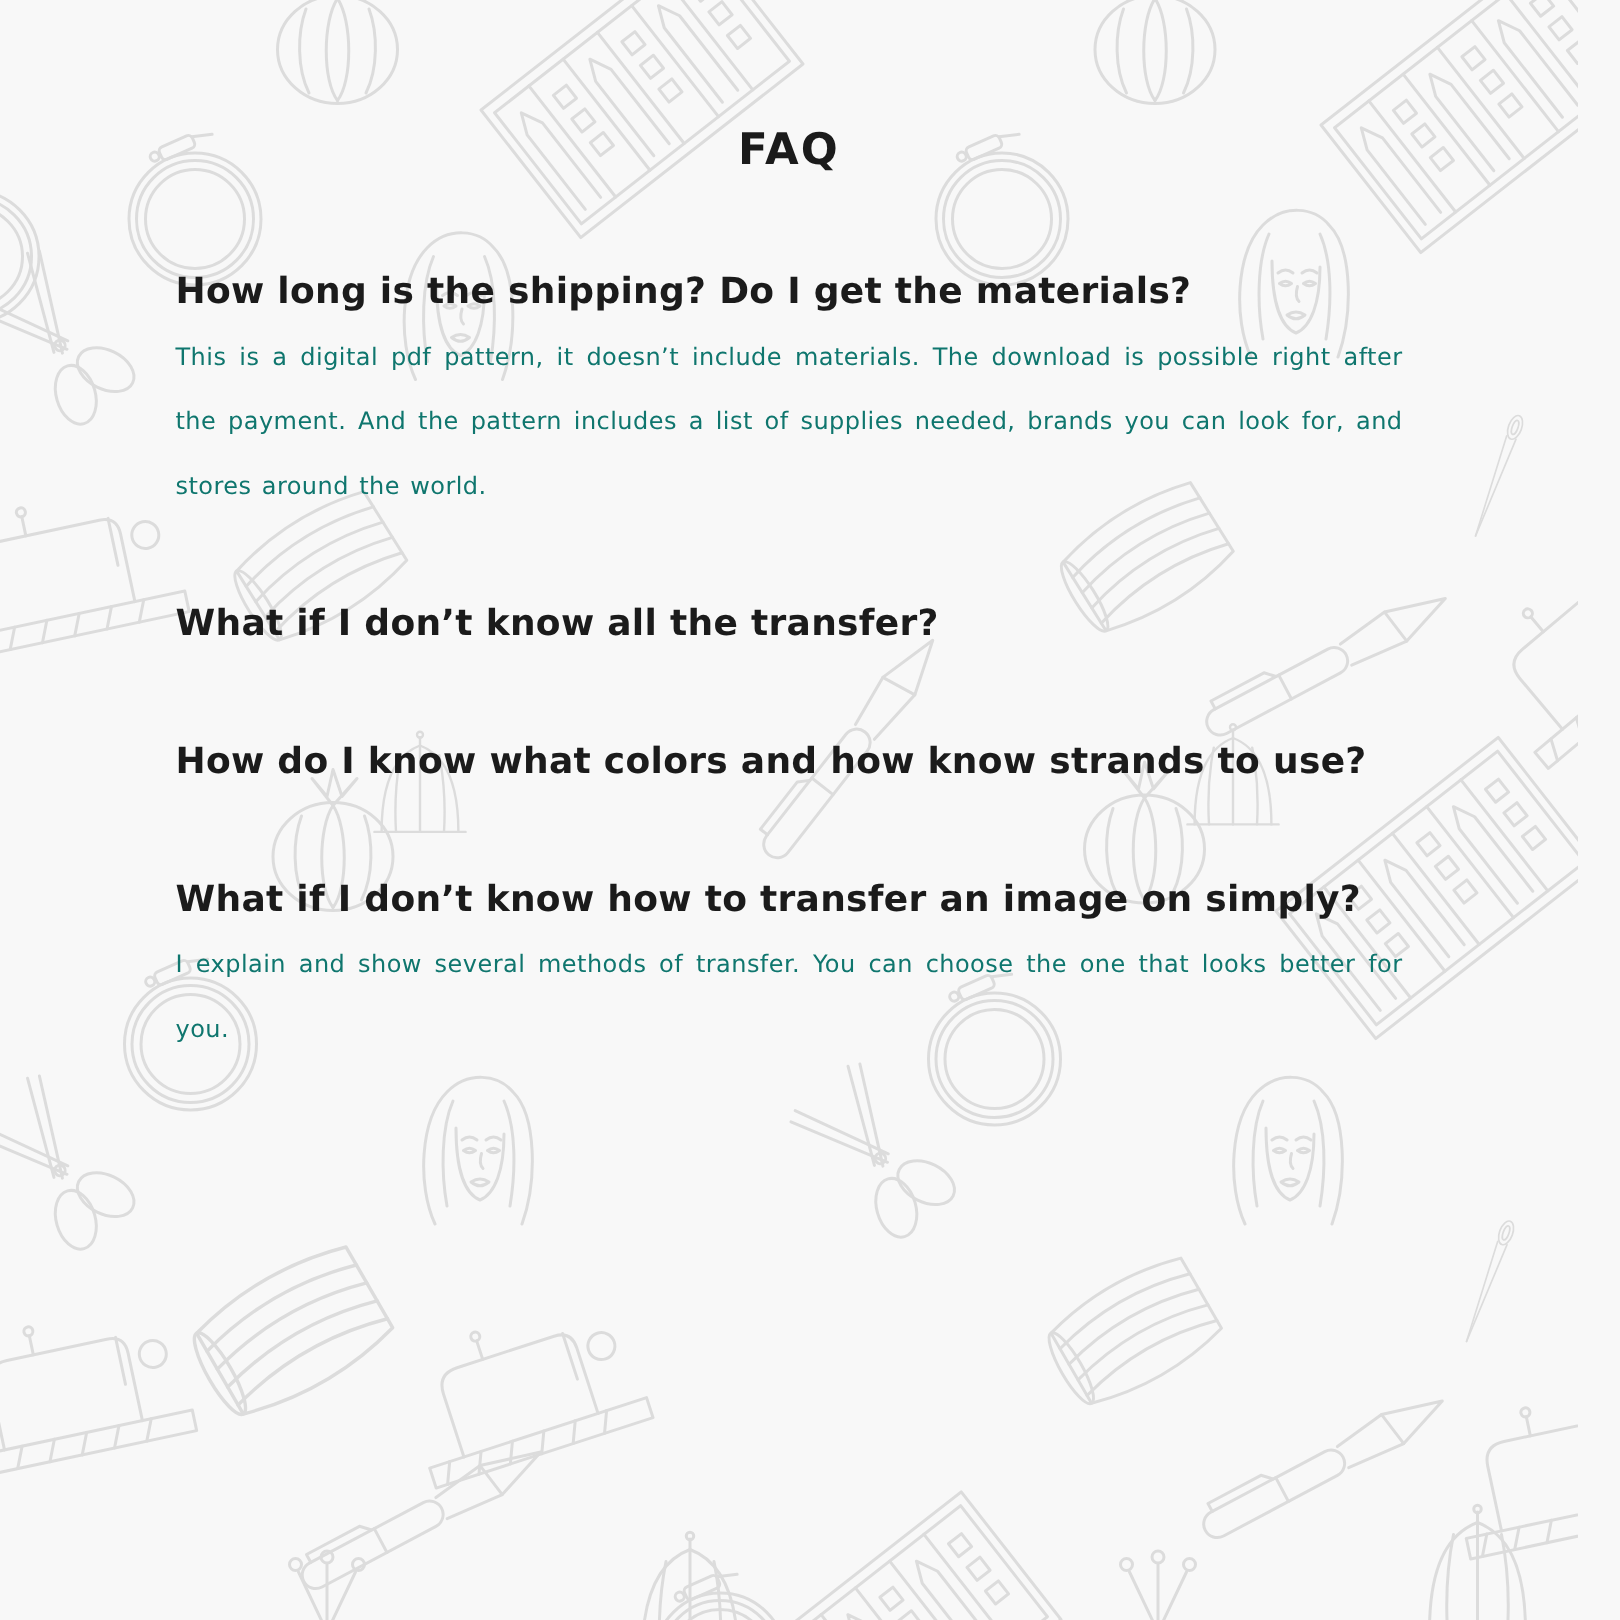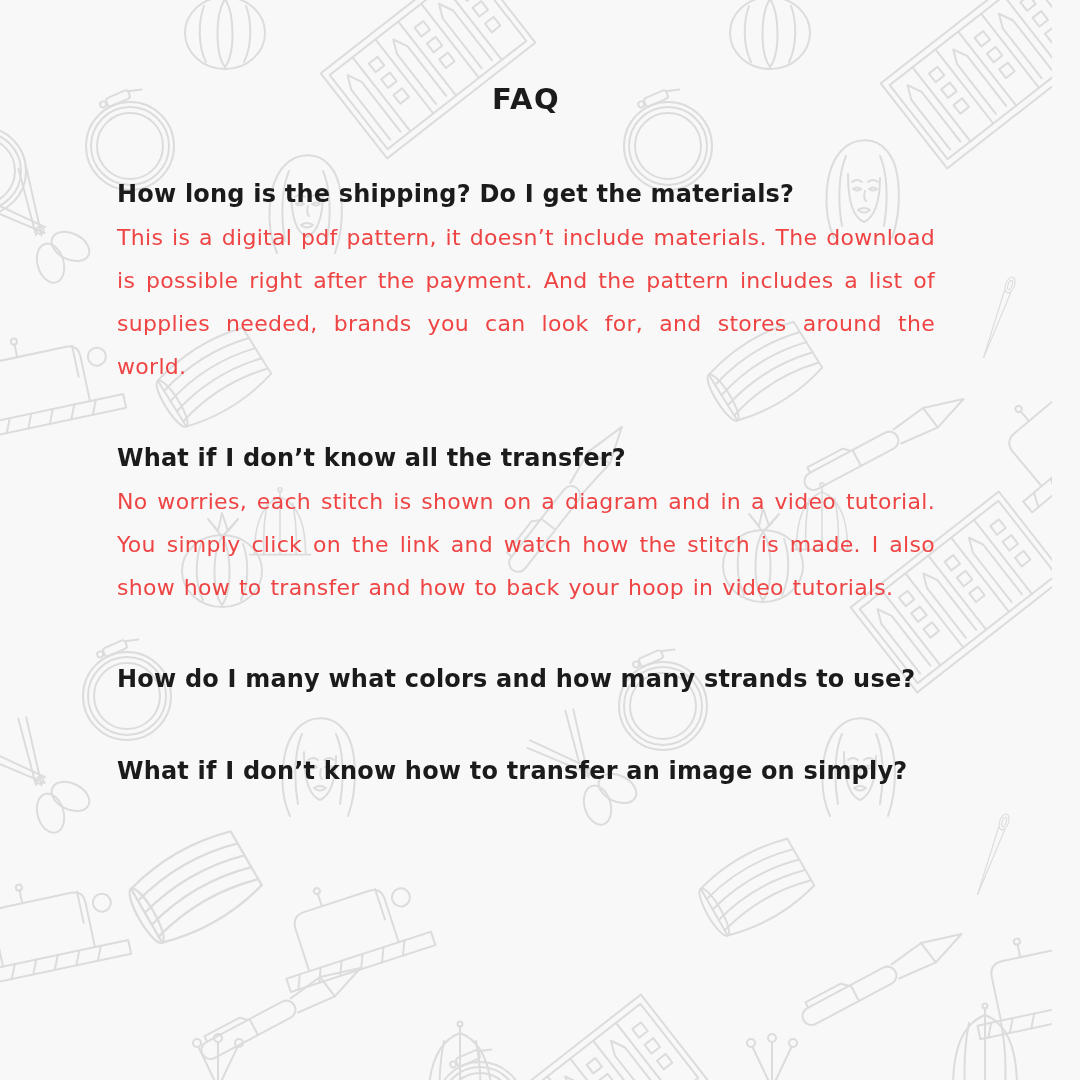--- a/index.html
+++ b/index.html
@@ -15,21 +15,21 @@
   .faq-title {
     font-size:29px; line-height:34px; font-weight:700; letter-spacing:1.5px;
     text-align:center; color:#1b1b1b; margin-bottom:56px;
   }
   .faq-item + .faq-item { margin-top:48px; }
   .question {
     font-size:24px; line-height:44px; font-weight:700; color:#1b1b1b;
     letter-spacing:0.2px; white-space:nowrap;
   }
   .answer {
-    font-size:22px; line-height:43px; font-weight:400; color:#ef4444;
+    font-size:16px; line-height:43px; font-weight:400; color:#0f766e;
     letter-spacing:0.3px; word-spacing:1.5px;
     text-align:justify; text-justify:inter-word;
   }
 </style>
 </head>
 <body>
 
 <div class="canvas">
 
   <svg class="bg-pattern" width="1080" height="1080" viewBox="0 0 1080 1080" fill="none" stroke="currentColor" stroke-width="2" stroke-linecap="round" stroke-linejoin="round" aria-hidden="true">
@@ -205,25 +205,25 @@
   <div class="content">
     <div class="faq-title">FAQ</div>
 
     <div class="faq-item">
       <div class="question">How long is the shipping? Do I get the materials?</div>
       <div class="answer">This is a digital pdf pattern, it doesn’t include materials. The download is possible right after the payment. And the pattern includes a list of supplies needed, brands you can look for, and stores around the world.</div>
     </div>
 
     <div class="faq-item">
       <div class="question">What if I don’t know all the transfer?</div>
-      <div class="answer">No worries, each stitch is shown on a diagram and in a video tutorial. You simply click on the link and watch how the stitch is made. I also show how to transfer and how to back your hoop in video tutorials.</div>
-    </div>
-
-    <div class="faq-item">
-      <div class="question">How do I many what colors and how many strands to use?</div>
+    </div>
+
+    <div class="faq-item">
+      <div class="question">How do I know what colors and how know strands to use?</div>
     </div>
 
     <div class="faq-item">
       <div class="question">What if I don’t know how to transfer an image on simply?</div>
+      <div class="answer">I explain and show several methods of transfer. You can choose the one that looks better for you.</div>
     </div>
   </div>
 
 </div>
 
 </body></html>

